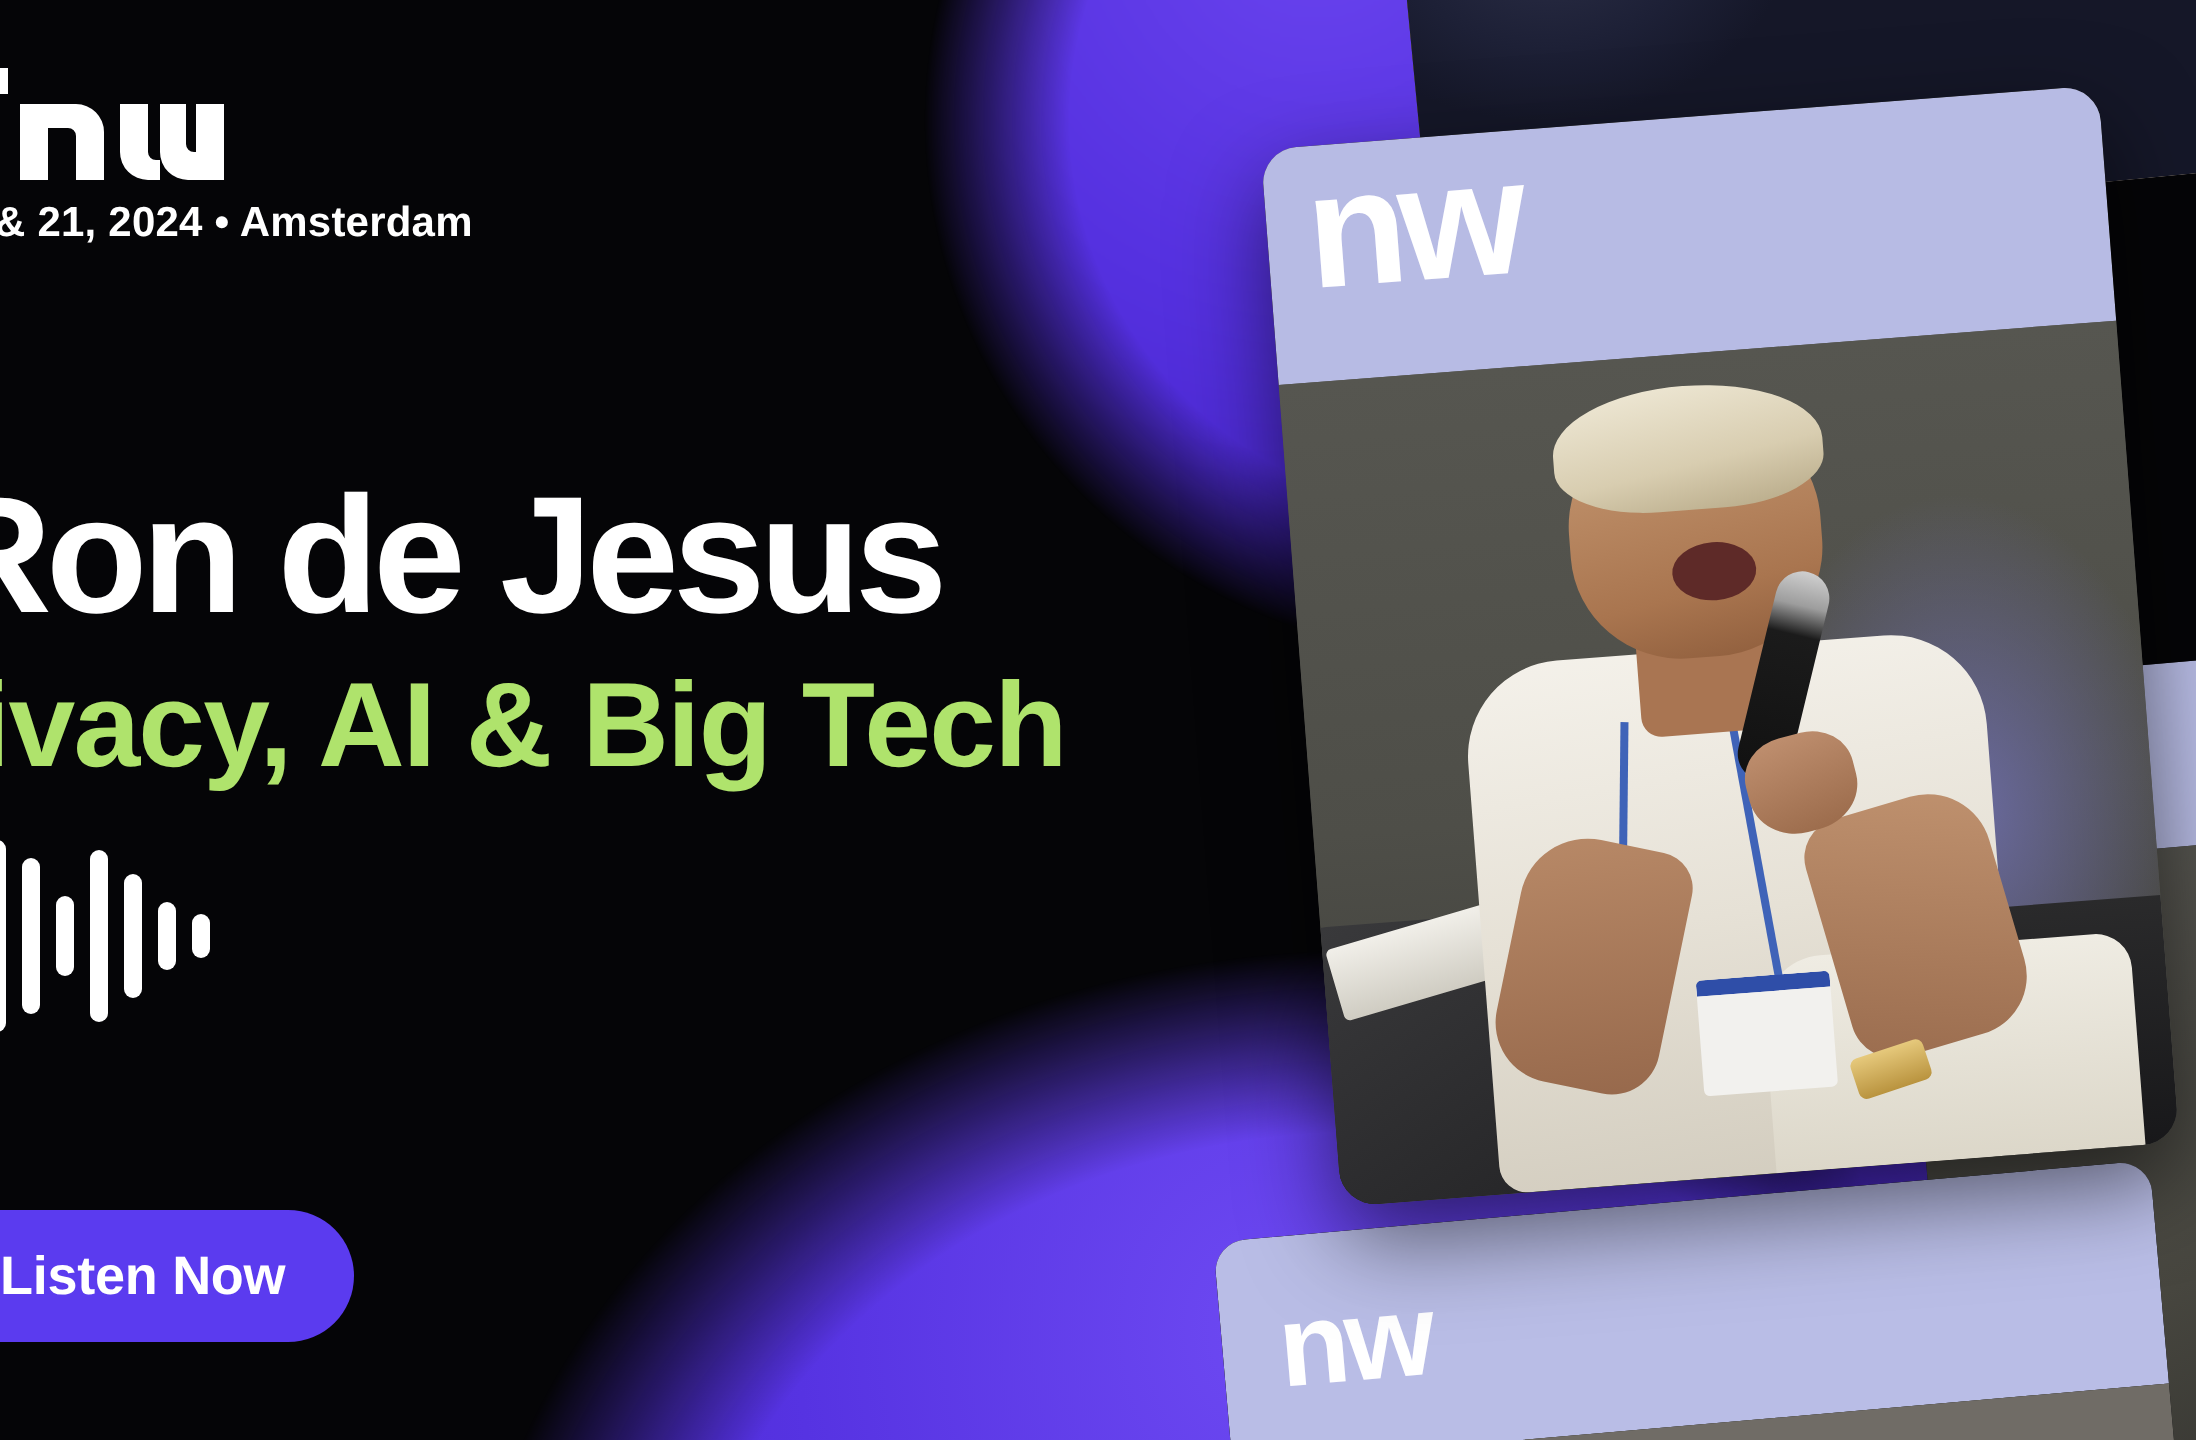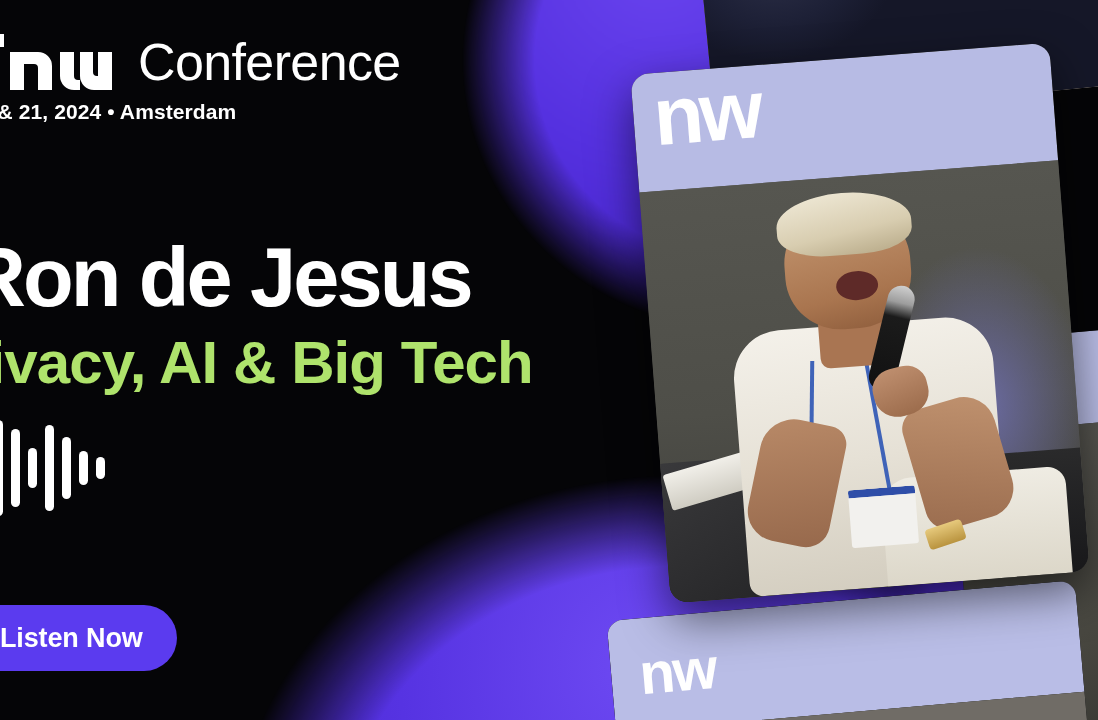--- a/index.html
+++ b/index.html
@@ -381,21 +381,20 @@
       <svg class="tnw-logo" width="150" height="56" viewBox="0 0 150 56" aria-hidden="true">
         <g fill="#ffffff">
           <rect x="0" y="0" width="34" height="13"></rect>
           <rect x="10" y="13" width="14" height="43"></rect>
           <path d="M40 18 h14 v38 h-14 z"></path>
           <path d="M54 18 h14 a14 14 0 0 1 14 14 v24 h-14 v-22 a4 4 0 0 0 -4 -4 h-10 z"></path>
           <path d="M90 18 h14 v24 a4 4 0 0 0 4 4 h2 v10 h-6 a14 14 0 0 1 -14 -14 z"></path>
           <path d="M110 18 h13 v20 a4 4 0 0 0 4 4 h1 v-24 h14 v38 h-18 a14 14 0 0 1 -14 -14 z"></path>
         </g>
       </svg>
-      <span class="brandword">Conference</span>
     </div>
 
     <div class="dateline">20 &amp; 21, 2024 • Amsterdam</div>
 
     <div class="speaker">Ron de Jesus</div>
     <div class="topic">rivacy, AI &amp; Big Tech</div>
 
     <div class="waveform" id="waveform">
         <i style="height: 96px;"></i>
         <i style="height: 78px;"></i>

